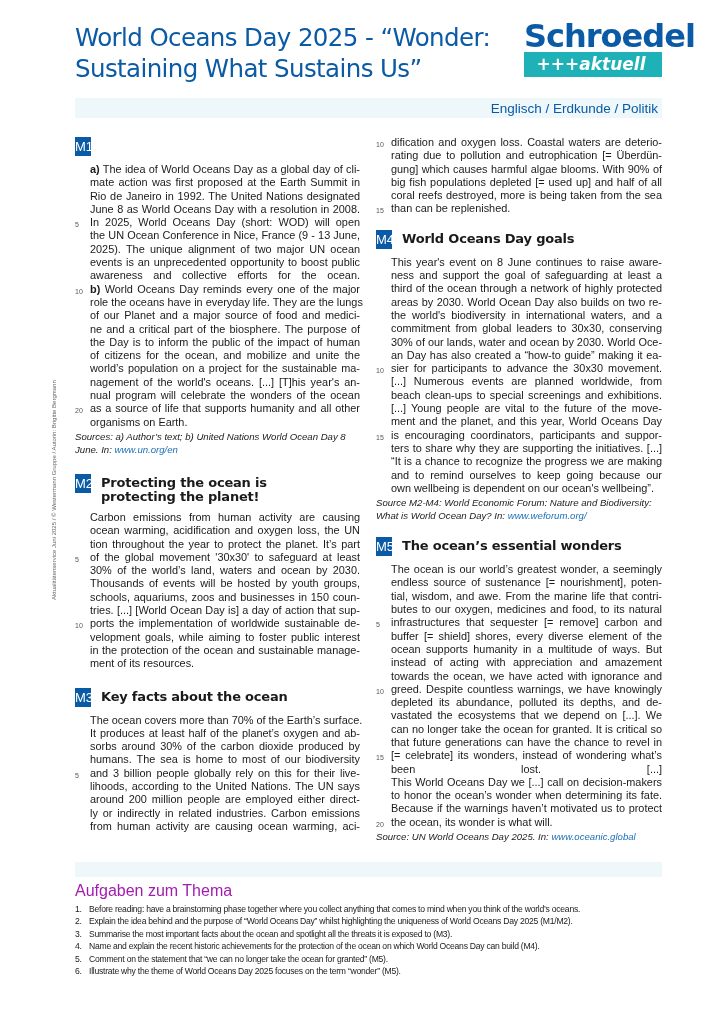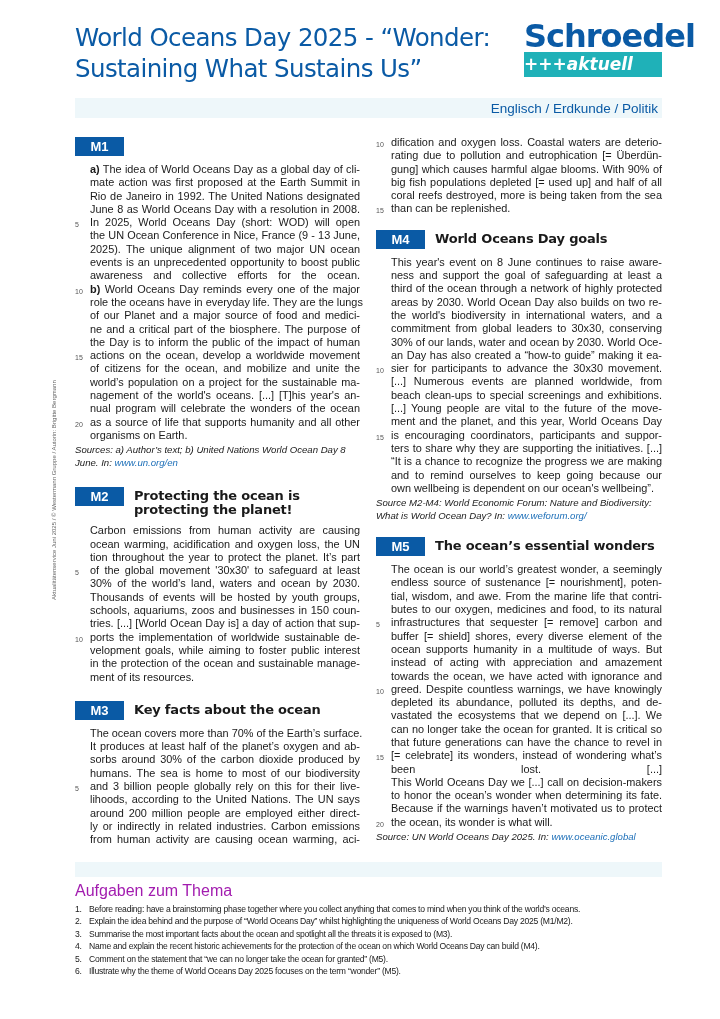--- a/index.html
+++ b/index.html
@@ -5,34 +5,34 @@
   * { box-sizing: border-box; margin: 0; padding: 0; }
   html, body { width: 720px; height: 1019px; background: #ffffff; overflow: hidden; }
   body { position: relative; font-family: "Liberation Sans", sans-serif; color: #1a1a1a; }
 
   .title { position: absolute; left: 75px; top: 22px; width: 440px; color: #0a5aa5;
     font-family: "DejaVu Sans", sans-serif; font-size: 24.5px; line-height: 31px; letter-spacing: -0.6px; }
   .logo { position: absolute; left: 524px; top: 22px; width: 138px; }
   .logo-name { color: #0a5aa5; font-family: "DejaVu Sans", sans-serif; font-weight: bold; font-size: 32px;
     line-height: 29px; letter-spacing: -1px; text-align: right; }
   .logo-sub { background: #1fb1b8; color: #fff; font-family: "DejaVu Sans", sans-serif; font-style: italic;
-    font-weight: bold; font-size: 17px; height: 25px; line-height: 25px; text-align: left; padding-right: 4px; margin-top: 1px; }
+    font-weight: bold; font-size: 17px; height: 25px; line-height: 25px; text-align: center; padding-right: 4px; margin-top: 1px; }
 
   .subject-bar { position: absolute; left: 75px; top: 98px; width: 587px; height: 20px; background: #eef7fa;
     color: #0a5aa5; font-size: 13.5px; line-height: 22px; text-align: right; padding-right: 4px; }
 
   .side-note { position: absolute; left: 51px; top: 600px; transform: rotate(-90deg); transform-origin: 0 0;
     font-size: 6px; color: #666; white-space: nowrap; }
 
   .col { position: absolute; font-size: 10.9px; line-height: 13.3px; }
   .col-left { left: 75px; top: 137px; width: 285px; }
   .col-right { left: 376px; top: 136px; width: 286px; }
 
   .m-head { display: flex; align-items: flex-start; margin-bottom: 7px; }
-  .m-badge { background: #0a5aa5; color: #fff; font-weight: bold; font-size: 13px; width: 49px; height: 19px;
+  .m-badge { background: #0a5aa5; color: #fff; font-weight: normal; font-size: 13px; width: 16px; height: 19px;
     line-height: 19px; text-align: center; flex: none; }
   .m-title { font-family: "DejaVu Sans", sans-serif; font-weight: bold; font-size: 13px; line-height: 14px;
     margin-left: 10px; padding-top: 2px; color: #1a1a1a; letter-spacing: -0.2px; }
 
   .body-text { padding-left: 15px; position: relative; }
   .line { display: block; white-space: nowrap; text-align: justify; text-align-last: justify; position: relative; height: 13.3px; }
   .line.last { text-align-last: left; }
   .ln { position: absolute; left: -15px; font-size: 7px; color: #555; top: 2px; }
   .b { font-weight: bold; }
 
@@ -79,21 +79,20 @@
         <span class="line"><span class="ln">5</span>In 2025, World Oceans Day (short: WOD) will open</span>
         <span class="line">the UN Ocean Conference in Nice, France (9 - 13 June,</span>
         <span class="line">2025). The unique alignment of two major UN ocean</span>
         <span class="line">events is an unprecedented opportunity to boost public</span>
         <span class="line">awareness and collective efforts for the ocean.</span>
         <span class="line"><span class="ln">10</span><span class="b">b)</span> World Oceans Day reminds every one of the major</span>
         <span class="line">role the oceans have in everyday life. They are the lungs</span>
         <span class="line">of our Planet and a major source of food and medici-</span>
         <span class="line">ne and a critical part of the biosphere. The purpose of</span>
         <span class="line">the Day is to inform the public of the impact of human</span>
-        <span class="line"><span class="ln">15</span>actions on the ocean, develop a worldwide movement</span>
         <span class="line">of citizens for the ocean, and mobilize and unite the</span>
         <span class="line">world’s population on a project for the sustainable ma-</span>
         <span class="line">nagement of the world's oceans. [...] [T]his year's an-</span>
         <span class="line">nual program will celebrate the wonders of the ocean</span>
         <span class="line"><span class="ln">20</span>as a source of life that supports humanity and all other</span>
         <span class="line last">organisms on Earth.</span>
       </div>
     <div class="source"><span>Sources: a) Author’s text; b) United Nations World Ocean Day 8 June. In: </span><a class="link">www.un.org/en</a></div>
   </div>
 

